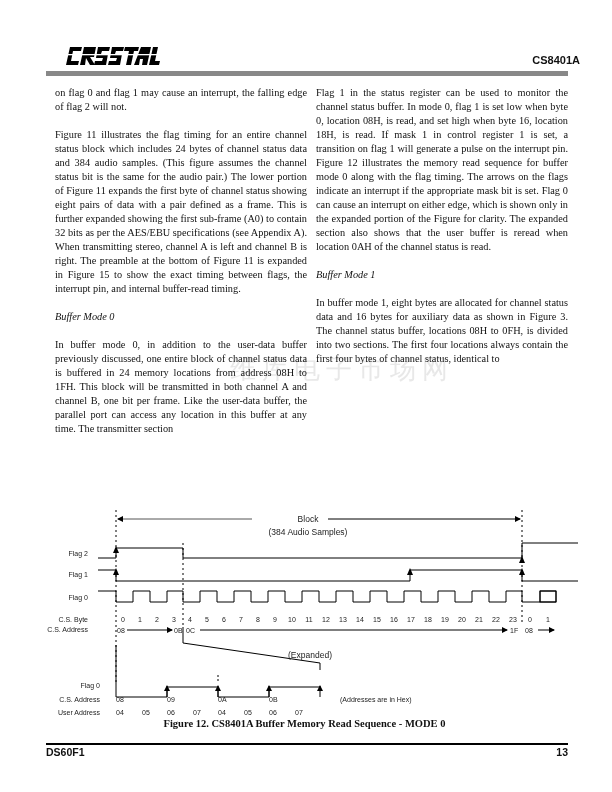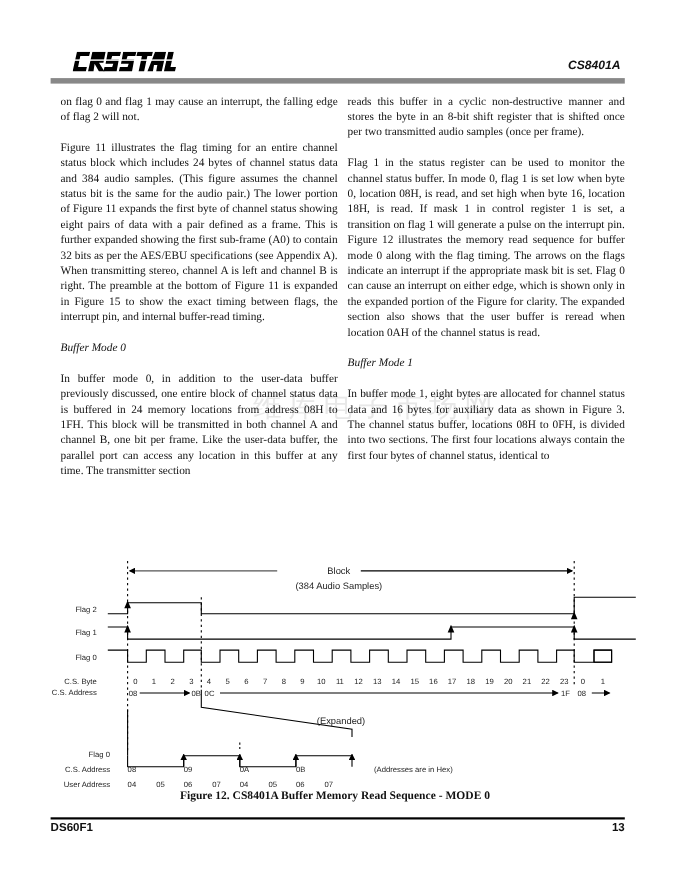--- a/index.html
+++ b/index.html
@@ -1,20 +1,20 @@
 <!DOCTYPE html>
 <html><head>
 <meta charset="utf-8">
 <style>
   html, body { margin: 0; padding: 0; background: #fff; }
   body { width: 612px; height: 792px; position: relative; overflow: hidden;
          font-family: "Liberation Serif", serif; color: #111; }
   .logo { position: absolute; left: 66px; top: 47px; width: 94px; height: 18px; }
-  .part-no { position: absolute; right: 48px; top: 54px; font-family: "Liberation Sans", sans-serif;
-             font-weight: bold; font-size: 11px; font-style: italic; }
+  .part-no { position: absolute; right: 32px; top: 54px; font-family: "Liberation Sans", sans-serif;
+             font-weight: bold; font-size: 11px; }
   .header-bar { position: absolute; left: 46px; top: 71px; width: 522px; height: 5px; background: #888; }
   .col { position: absolute; top: 86px; width: 252px; font-size: 10.3px; line-height: 14px;
          text-align: justify; }
   .col.left { left: 55px; }
   .col.right { left: 316px; }
   .col p { margin: 0 0 14px 0; }
   .col h4 { margin: 0 0 14px 0; font-style: italic; font-weight: normal; font-size: 10.3px; font-family: Liberation Serif, serif; }
   .figure { position: absolute; left: 40px; top: 505px; width: 540px; height: 225px; text-align: right; }
   .figure svg { position: absolute; left: 0; top: 0; }
   .fig-caption { position: absolute; left: 0; width: 609px; top: 718px; text-align: center;
@@ -50,21 +50,20 @@
 <div class="watermark">维库电子市场网</div>
 
 <div class="col left">
   <p>on flag 0 and flag 1 may cause an interrupt, the falling edge of flag 2 will not.</p>
   <p>Figure 11 illustrates the flag timing for an entire channel status block which includes 24 bytes of channel status data and 384 audio samples. (This figure assumes the channel status bit is the same for the audio pair.) The lower portion of Figure 11 expands the first byte of channel status showing eight pairs of data with a pair defined as a frame. This is further expanded showing the first sub-frame (A0) to contain 32 bits as per the AES/EBU specifications (see Appendix A). When transmitting stereo, channel A is left and channel B is right. The preamble at the bottom of Figure 11 is expanded in Figure 15 to show the exact timing between flags, the interrupt pin, and internal buffer-read timing.</p>
   <h4>Buffer Mode 0</h4>
   <p>In buffer mode 0, in addition to the user-data buffer previously discussed, one entire block of channel status data is buffered in 24 memory locations from address 08H to 1FH. This block will be transmitted in both channel A and channel B, one bit per frame. Like the user-data buffer, the parallel port can access any location in this buffer at any time. The transmitter section</p>
 </div>
 
 <div class="col right">
-  <p>reads this buffer in a cyclic non-destructive manner and stores the byte in an 8-bit shift register that is shifted once per two transmitted audio samples (once per frame).</p>
   <p>Flag 1 in the status register can be used to monitor the channel status buffer. In mode 0, flag 1 is set low when byte 0, location 08H, is read, and set high when byte 16, location 18H, is read. If mask 1 in control register 1 is set, a transition on flag 1 will generate a pulse on the interrupt pin. Figure 12 illustrates the memory read sequence for buffer mode 0 along with the flag timing. The arrows on the flags indicate an interrupt if the appropriate mask bit is set. Flag 0 can cause an interrupt on either edge, which is shown only in the expanded portion of the Figure for clarity. The expanded section also shows that the user buffer is reread when location 0AH of the channel status is read.</p>
   <h4>Buffer Mode 1</h4>
   <p>In buffer mode 1, eight bytes are allocated for channel status data and 16 bytes for auxiliary data as shown in Figure 3. The channel status buffer, locations 08H to 0FH, is divided into two sections. The first four locations always contain the first four bytes of channel status, identical to</p>
 </div>
 
 <div class="figure">
   <svg width="540" height="215" viewBox="0 0 540 215">
     <defs>
       <marker id="ah" markerWidth="6" markerHeight="6" refX="5" refY="3" orient="auto">
         <path d="M0,0 L6,3 L0,6 Z" fill="#000"></path>

